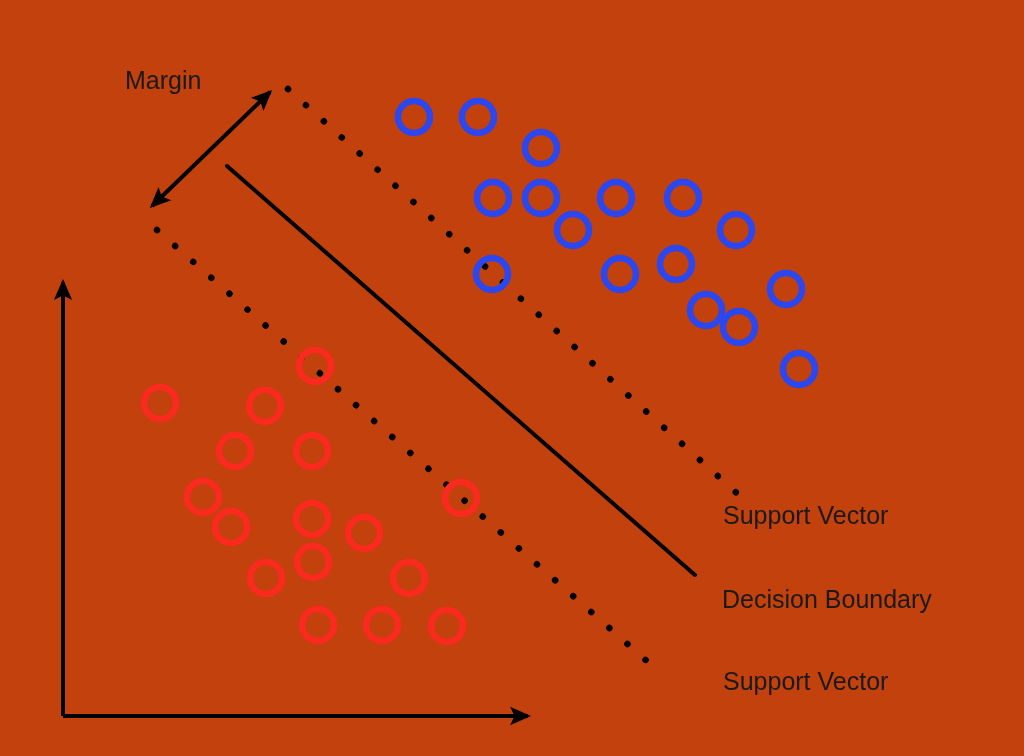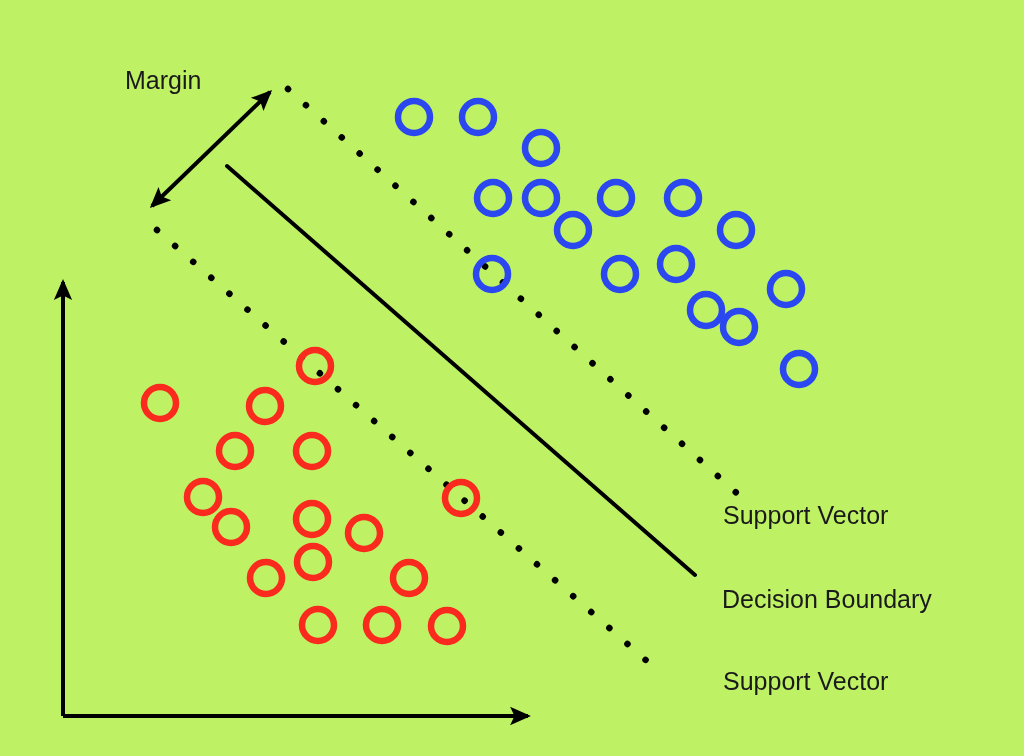--- a/index.html
+++ b/index.html
@@ -7,21 +7,21 @@
     padding: 0;
     background: #ffffff;
   }
   body {
     font-family: "Liberation Sans", sans-serif;
   }
   #canvas-root {
     position: relative;
     width: 1024px;
     height: 756px;
-    background: #bef264;
+    background: #c2410c;
     overflow: hidden;
   }
   #svm-svg {
     position: absolute;
     top: 0;
     left: 0;
     width: 1024px;
     height: 756px;
     display: block;
   }

